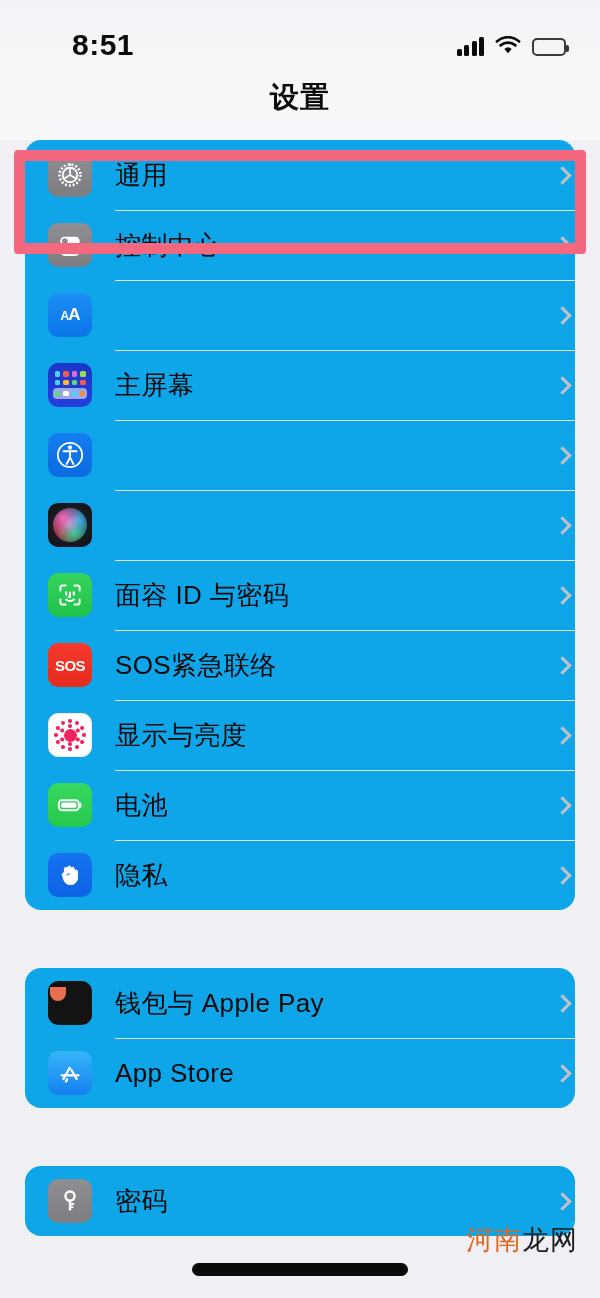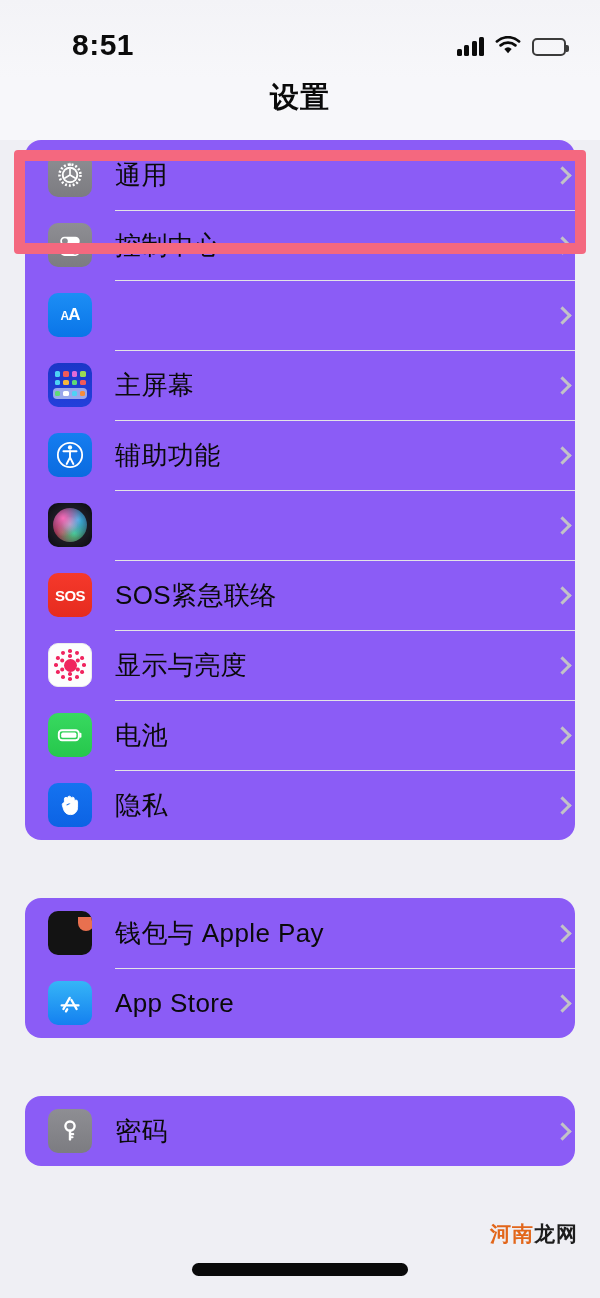--- a/index.html
+++ b/index.html
@@ -45,21 +45,21 @@
   }
   .nav-title{ font-size:29px; font-weight:600; color:#0a0a0a; letter-spacing:1px; }
   
   .scroll{ position:relative; }
   .card{
     margin:0 25px; background:#FFFFFF; border-radius:16px; overflow:hidden;
   }
   .group-gap{ height:58px; }
   .row{
     display:flex; align-items:center; height:70px; position:relative;
-    padding-left:23px; background:#8b5cf6;text-align:right;
+    padding-left:23px; background:#0ea5e9;
   }
   .row + .row:before{
     content:""; position:absolute; left:90px; right:0; top:0; height:1px;
     background:#E3E3E6;
   }
   .icon{
     width:44px; height:44px; border-radius:10px; flex:0 0 44px;
     position:relative; overflow:hidden;
     display:flex; align-items:center; justify-content:center;
   }
@@ -123,22 +123,22 @@
   .wpocket:after{ content:""; position:absolute; left:50%; top:-7px;
     width:16px; height:14px; margin-left:-8px; background:#E8704F;
     border-radius:0 0 9px 9px; }
   
   .highlight{
     position:absolute; border:11px solid #F4687F; border-radius:4px;
     pointer-events:none;
   }
   
   .watermark{
-    position:absolute; right:22px; bottom:50px;
-    font-size:21px; font-weight:700; letter-spacing:1px; z-index:5;
+    position:absolute; right:22px; bottom:40px;
+    font-size:27px; font-weight:400; letter-spacing:1px; z-index:5;
   }
   .watermark .o{ color:#E2661A; }
   .watermark .k{ color:#1d1d1d; }
   .home-ind{
     position:absolute; left:50%; bottom:22px; transform:translateX(-50%);
     width:216px; height:13px; background:#0a0a0a; border-radius:7px; z-index:6;
   }
 </style>
 </head>
 <body>
@@ -242,32 +242,48 @@
 
     <div class="row">
       <span class="icon ic-access">
         <svg width="32" height="32" viewBox="0 0 40 40">
           <circle cx="20" cy="20" r="15.2" fill="none" stroke="#fff" stroke-width="2.3"></circle>
           <circle cx="20" cy="10.6" r="2.7" fill="#fff"></circle>
           <path d="M11.8 15.4h16.4" stroke="#fff" stroke-width="2.4" stroke-linecap="round"></path>
           <path d="M20 15.4v7.6l-4.2 8.2M20 23l4.2 8.2" stroke="#fff" stroke-width="2.4" stroke-linecap="round" fill="none"></path>
         </svg>
       </span>
-      <span class="label">辅助功能</span>
       <span class="chev"></span>
     </div>
 
 
     <div class="row">
       <span class="icon ic-siri">
         <span class="orb"></span>
       </span>
       <span class="chev"></span>
     </div>
 
+    <div class="row">
+      <span class="icon ic-face">
+        <svg width="32" height="32" viewBox="0 0 40 40">
+          <g fill="none" stroke="#fff" stroke-width="2.5" stroke-linecap="round">
+            <path d="M8 14.5V11a3 3 0 0 1 3-3h3.5"></path>
+            <path d="M32 14.5V11a3 3 0 0 0-3-3h-3.5"></path>
+            <path d="M8 25.5V29a3 3 0 0 0 3 3h3.5"></path>
+            <path d="M32 25.5V29a3 3 0 0 1-3 3h-3.5"></path>
+            <path d="M15.3 16.5v3.2M24.7 16.5v3.2"></path>
+            <path d="M20 16.8v5.4h-1.6"></path>
+            <path d="M15.2 25.6a7 7 0 0 0 9.6 0"></path>
+          </g>
+        </svg>
+      </span>
+      <span class="label">面容 ID 与密码</span>
+      <span class="chev"></span>
+    </div>
 
     <div class="row">
       <span class="icon ic-sos">
         <span class="sos-t">SOS</span>
       </span>
       <span class="label">SOS紧急联络</span>
       <span class="chev"></span>
     </div>
 
     <div class="row">

